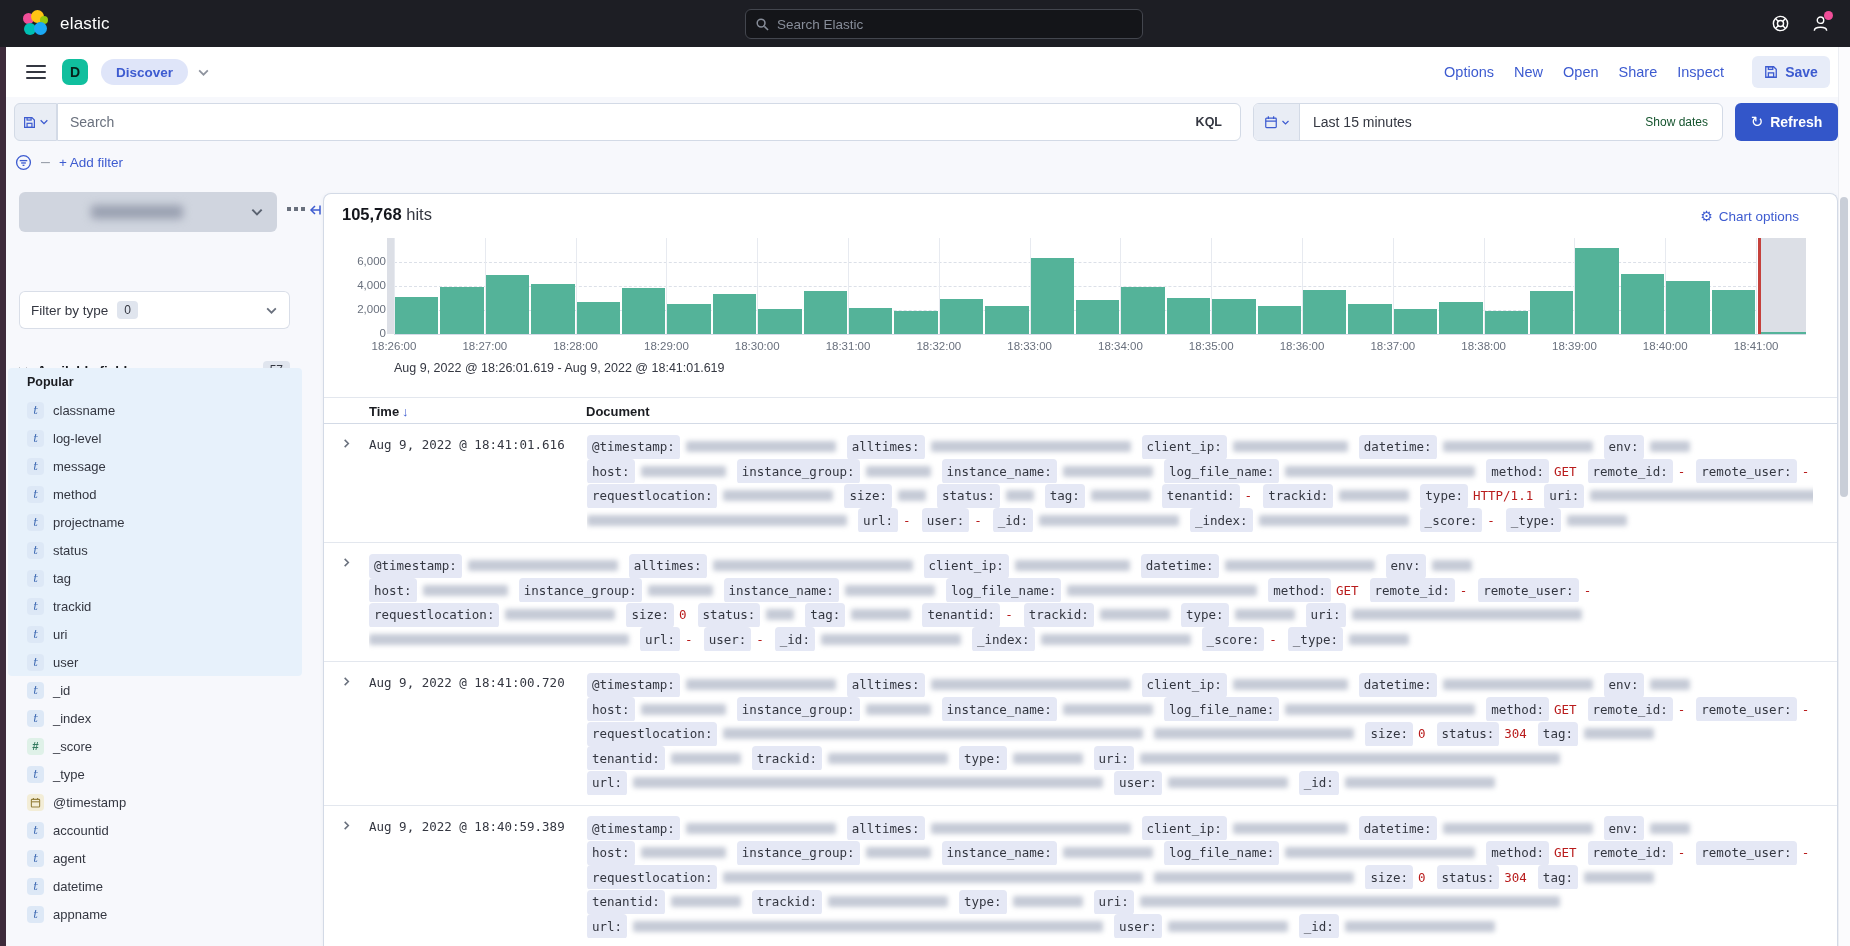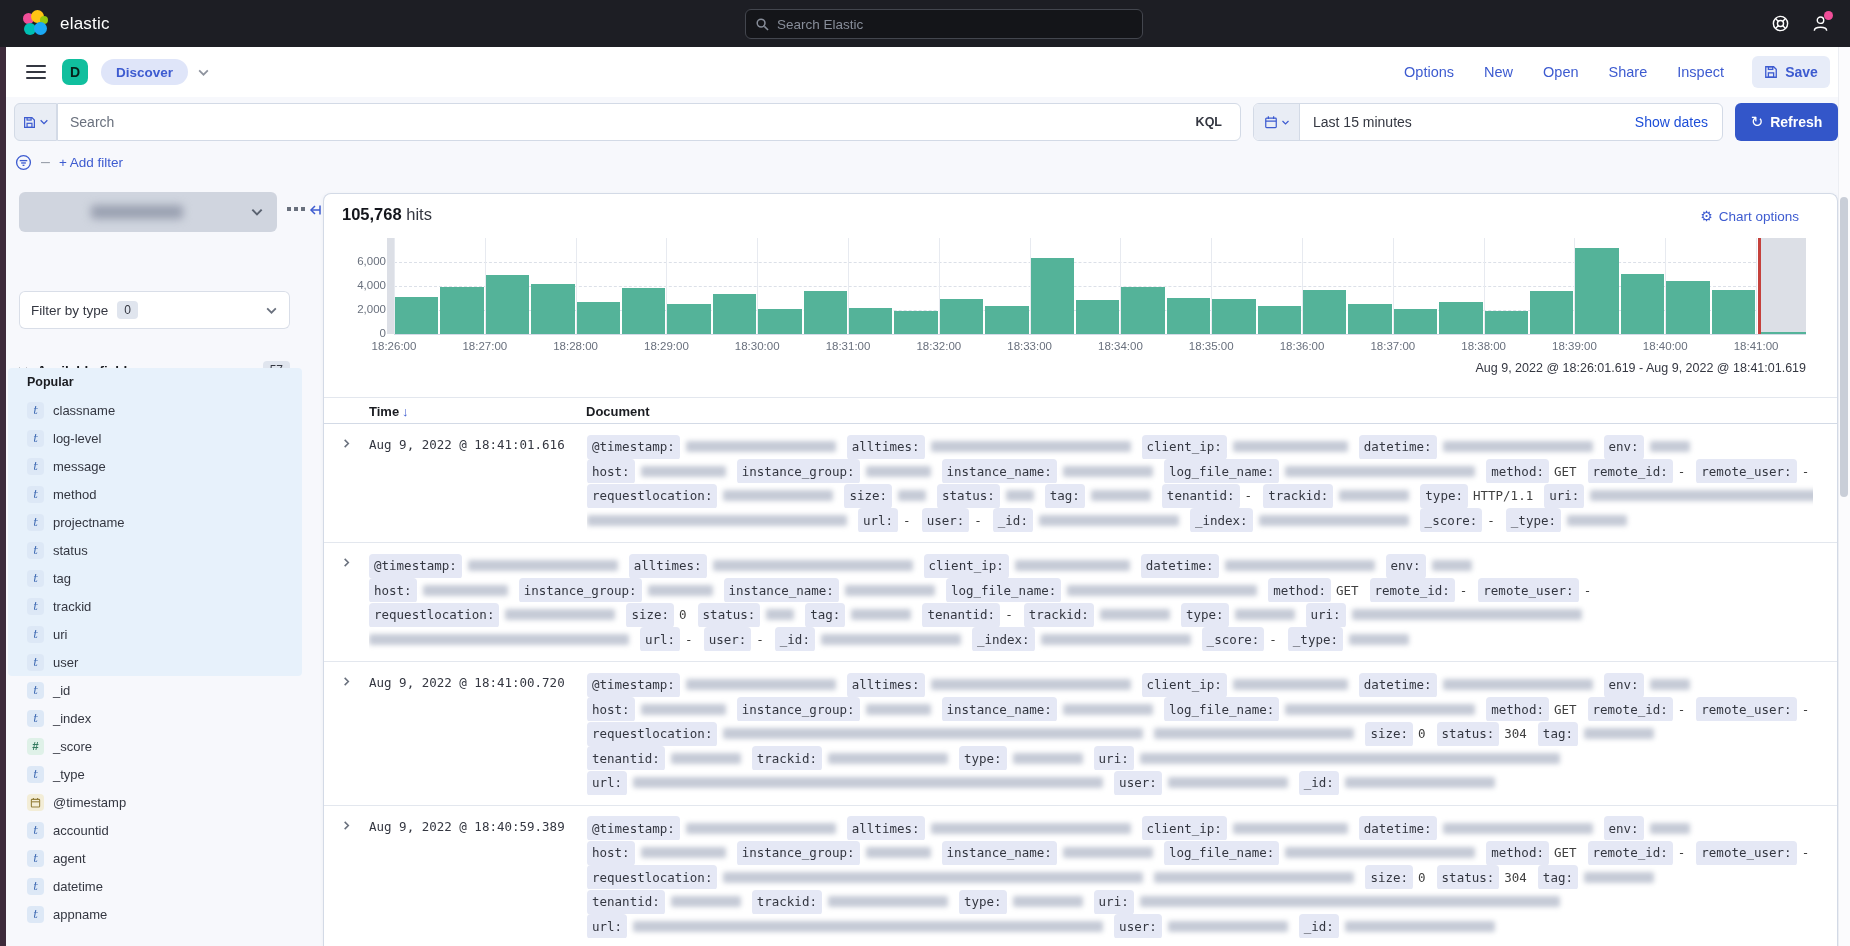--- a/index.html
+++ b/index.html
@@ -24,40 +24,40 @@
 
 .toolbar { position:absolute; left:0; top:47px; width:1850px; height:50px; background:#FFFFFF;
   display:flex; align-items:center; padding:0 16px; z-index:20; }
 .burger { width:20px; height:14px; display:flex; flex-direction:column; justify-content:space-between; margin:0 16px 0 10px; }
 .burger i { height:2.4px; background:#343741; border-radius:2px; }
 .app-badge { width:26px; height:26px; border-radius:7px; background:#10BF9E; color:#06231B;
   font-weight:bold; font-size:14px; display:flex; align-items:center; justify-content:center; }
 .crumb-pill { margin-left:13px; height:26px; border-radius:13px; background:#DFE5F9; color:#3D5BD0;
   font-size:13.5px; font-weight:bold; display:flex; align-items:center; padding:0 15px; }
 .crumb-caret { margin-left:9px; color:#8E939E; display:flex; }
-.tb-links { margin-left:auto; display:flex; gap:30px; }
+.tb-links { margin-left:auto; display:flex; gap:20px; }
 .tb-link { color:#3D5BD0; font-size:14.5px; cursor:pointer; text-decoration:none; }
 .save-btn { height:32px; min-width:78px; border-radius:6px; background:#E7ECF8; color:#3D5BD0;
   font-size:14px; font-weight:bold; display:flex; align-items:center; justify-content:center; gap:7px;
   margin-left:28px; margin-right:4px; }
 
 
 .querybar { position:absolute; left:0; top:103px; width:1850px; height:38px; }
 .qb-saveq { position:absolute; left:14px; top:0; width:43px; height:38px; background:#E9EDF5;
   border:1px solid #D3DAE6; border-radius:6px 0 0 6px; display:flex; align-items:center; justify-content:center; gap:3px; color:#3D5BD0; }
 .qb-input { position:absolute; left:57px; top:0; width:1184px; height:38px; background:#FFFFFF;
   border:1px solid #D3DAE6; border-radius:0 6px 6px 0; display:flex; align-items:center; padding:0 12px; }
 .qb-ph { color:#69707D; font-size:14px; flex:1; }
 .kql { font-size:12.5px; font-weight:bold; color:#343741; padding:3px 6px; }
 .qb-date { position:absolute; left:1253px; top:0; width:470px; height:38px; background:#FFFFFF;
   border:1px solid #D3DAE6; border-radius:6px; display:flex; align-items:center; overflow:hidden; }
 .qb-cal { width:46px; height:100%; background:#E9EDF5; border-right:1px solid #D3DAE6;
   display:flex; align-items:center; justify-content:center; gap:3px; color:#3D5BD0; }
 .qb-range { margin-left:13px; font-size:14px; color:#343741; }
-.qb-showdates { margin-left:auto; margin-right:14px; color:#1d4ed8; font-size:14px; }
+.qb-showdates { margin-left:auto; margin-right:14px; color:#14532d; font-size:12px; }
 .qb-refresh { position:absolute; left:1735px; top:0; width:103px; height:38px; background:#3356C9;
   border-radius:6px; color:#FFFFFF; font-size:14px; font-weight:bold; display:flex; align-items:center;
   justify-content:center; gap:7px; }
 .refresh-glyph { font-size:15px; font-weight:normal; }
 
 
 .filterbar { position:absolute; left:0; top:150px; height:24px; display:flex; align-items:center; padding-left:15px; gap:9px; }
 .filter-dash { color:#9AA0AB; }
 .add-filter { color:#3D5BD0; font-size:13.5px; }
 
@@ -105,38 +105,38 @@
 .plot { position:absolute; left:70px; top:50px; width:1412px; height:90px; }
 .hgrid { position:absolute; left:0; width:100%; border-top:1.5px dashed #DCE0E8; }
 .vgrid { position:absolute; top:-6px; bottom:0; width:1px; background:#E7EAF0; }
 .bar { position:absolute; bottom:0; background:#54B399; }
 .baseline { position:absolute; left:0; right:0; bottom:-1px; height:1px; background:#D3DAE6; }
 .edge-strip { position:absolute; top:-6px; bottom:0; width:7px; background:#DCDFE6; }
 .partial-zone { position:absolute; top:-6px; bottom:0; background:#DCDFE6; }
 .now-line { position:absolute; top:-6px; bottom:0; width:2.5px; }
 .ylab { position:absolute; width:56px; text-align:right; font-size:11.5px; color:#69707D; }
 .xlab { position:absolute; width:70px; text-align:center; font-size:11.5px; color:#69707D; top:146px; }
-.range-label { position:absolute; left:70px; width:1412px; top:167px; text-align:right; font-size:12.5px; color:#343741; }
+.range-label { position:absolute; left:70px; width:1412px; top:167px; text-align:left; font-size:12.5px; color:#343741; }
 
 
 .thead { position:absolute; left:0; right:0; top:203px; height:27px; border-top:1px solid #E3E7EE;
   border-bottom:1px solid #D3DAE6; }
 .th-time { position:absolute; left:45px; top:6px; font-size:13px; font-weight:bold; color:#1A1C21; }
 .th-doc { position:absolute; left:262px; top:6px; font-size:13px; font-weight:bold; color:#1A1C21; }
 .sort-arrow { color:#3D5BD0; font-weight:normal; margin-left:3px; }
 .rows { position:absolute; left:0; right:0; top:230px; bottom:0; overflow:hidden; }
 .drow { display:flex; border-bottom:1px solid #E3E7EE; padding:10px 24px 10px 0; }
 .expander { width:45px; display:flex; justify-content:center; padding-top:4px; color:#69707D; }
 .dtime { width:218px; font-family:"DejaVu Sans Mono", monospace; font-size:12.5px; color:#343741; padding-top:3px; }
 .ddoc { flex:1; overflow:hidden; }
 .dline { height:24.5px; line-height:24px; white-space:nowrap; overflow:hidden; }
 .fld { margin-right:11px; white-space:nowrap; }
 .fbadge { display:inline-block; background:#E5E8F5; border-radius:4px; padding:0.5px 5px;
   font-family:"DejaVu Sans Mono", monospace; font-size:12.5px; color:#343741; }
-.fval { font-family:"DejaVu Sans Mono", monospace; font-size:12.5px; color:#404040; margin-left:5px; }
+.fval { font-family:"DejaVu Sans Mono", monospace; font-size:12.5px; color:#b91c1c; margin-left:5px; }
 .fblur { display:inline-block; height:11px; background:#C5CAD6; border-radius:2px; filter:blur(2.5px);
   vertical-align:middle; margin-left:6px; }
 .fblur.lead { margin-left:0; }
 
 
 .scroll-track { position:absolute; right:0; top:47px; bottom:0; width:12px; background:#FBFBFD; border-left:1px solid #ECEEF3; z-index:25; }
 .scroll-thumb { position:absolute; right:2px; top:150px; width:8px; height:300px; background:#C9CED8; border-radius:4px; }
 
 svg { display:block; }
 </style>

